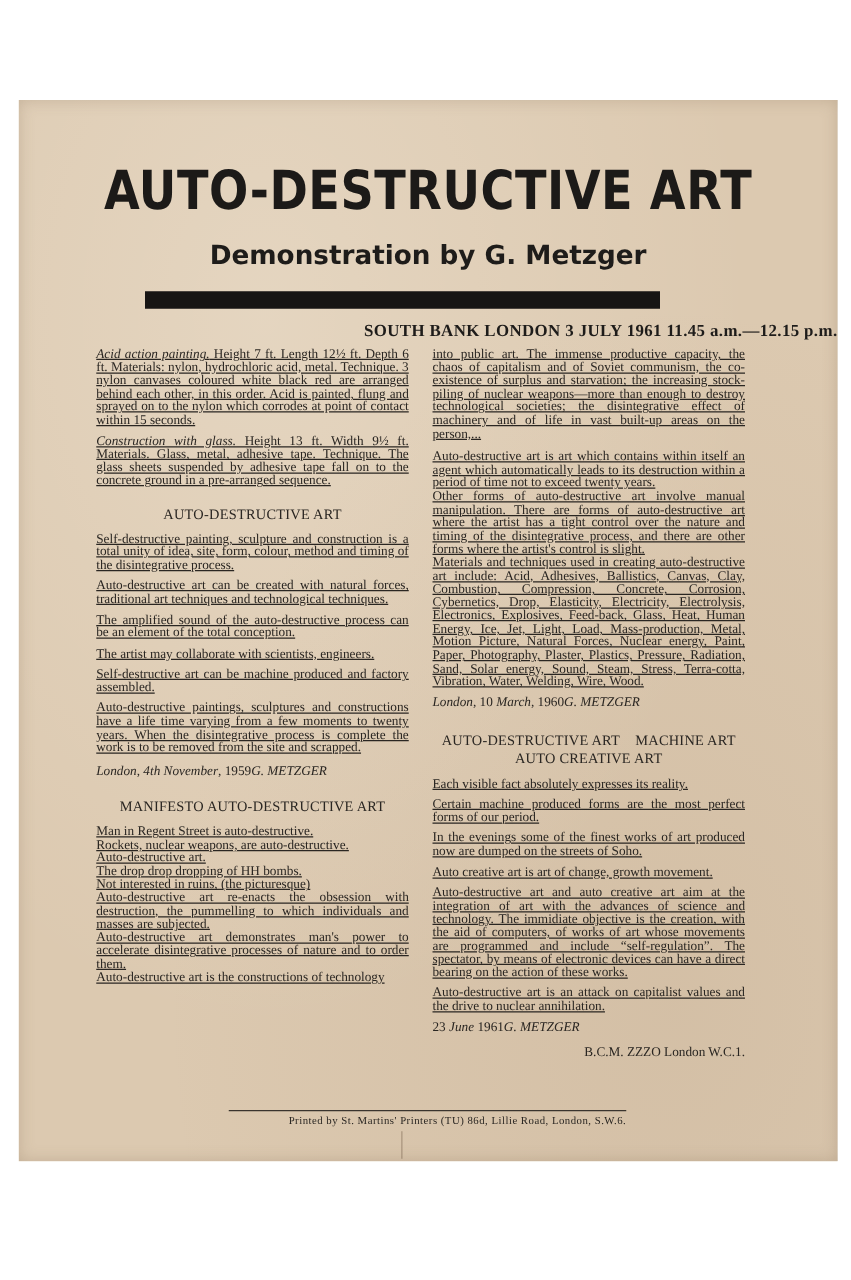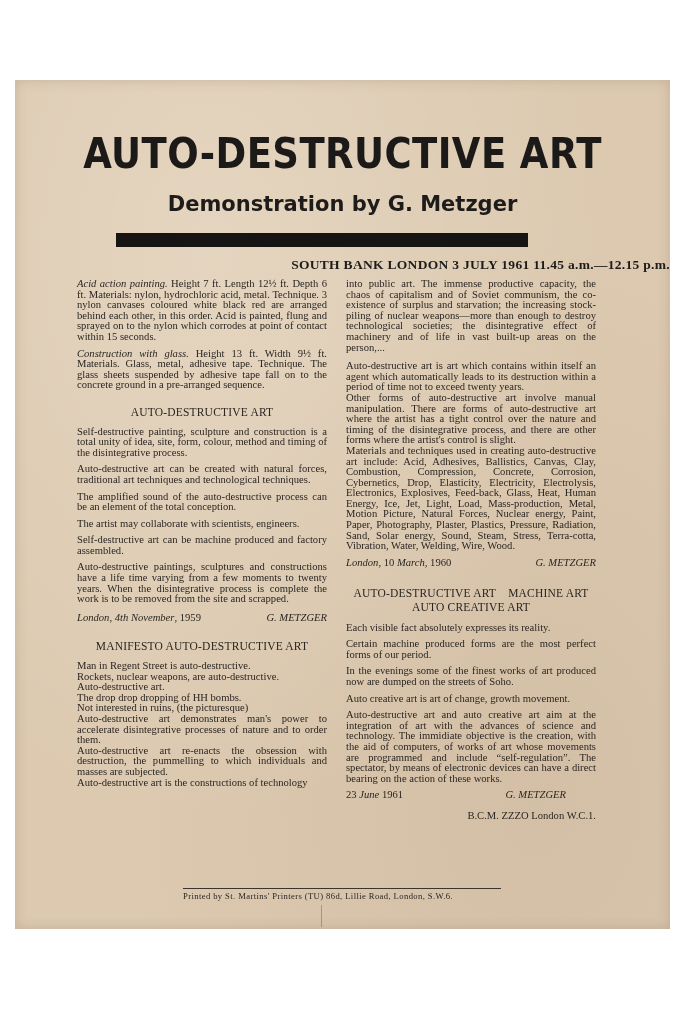--- a/index.html
+++ b/index.html
@@ -34,38 +34,38 @@
     font-family: "Liberation Serif", serif; font-weight: bold; font-size: 13.5px; color: #1e1c1a;
     letter-spacing: 0.3px;
   }
   .col {
     position: absolute; top: 199px; width: 250px;
     font-family: "Liberation Serif", serif; font-size: 10.6px; line-height: 10.6px;
     color: #2a2622; text-align: justify;
   }
   .col.left { left: 62px; }
   .col.right { left: 331px; }
-  .col p { margin: 0 0 6px 0; }
+  .col p { margin: 0 0 6px 0; text-decoration: underline; }
   .col p.tight { margin: 0; }
   .col h3 {
     font-family: "Liberation Serif", serif; font-weight: normal; font-size: 11.5px;
     text-align: center; margin: 0; letter-spacing: 0.2px; color: #2a2622;
   }
   .sig {
-    display: flex; justify-content: space-between; font-style: italic; margin: 4px 0 0 0;
+    display: flex; font-style: italic; margin: 4px 0 0 0;
   }
   .sig .date i { font-style: italic; }
   .sig .date .n { font-style: normal; }
   .it { font-style: italic; }
   .addr { text-align: right; margin-top: 10px; }
   .footer {
     position: absolute; left: 168px; top: 808px; width: 318px;
     border-top: 1px solid #3a342e; padding-top: 2px;
     font-family: "Liberation Serif", serif; font-size: 8.6px; color: #2a2622;
-    text-align: left; letter-spacing: 0.4px;
+    text-align: right; letter-spacing: 0.4px;
   }
   .fold {
     position: absolute; left: 306px; top: 825px; width: 1px; height: 22px; background: rgba(80,60,40,0.35);
   }
 </style>
 </head>
 <body>
 
 <div class="paper">
 
@@ -89,42 +89,43 @@
       <span class="date"><i>London</i><span class="n">, </span><i>4th</i> <i>November</i><span class="n">, </span><span class="n">1959</span></span>
       <span>G. METZGER</span>
     </div>
 
     <h3 style="margin-bottom:9px">MANIFESTO AUTO-DESTRUCTIVE ART</h3>
     <p class="tight">Man in Regent Street is auto-destructive.</p>
     <p class="tight">Rockets, nuclear weapons, are auto-destructive.</p>
     <p class="tight">Auto-destructive art.</p>
     <p class="tight">The drop drop dropping of HH bombs.</p>
     <p class="tight">Not interested in ruins, (the picturesque)</p>
+    <p class="tight">Auto-destructive art re-enacts the obsession with destruction, the pummelling to which individuals and masses are subjected.</p>
     <p class="tight">Auto-destructive art demonstrates man's power to accelerate disintegrative processes of nature and to order them.</p>
-    <p class="tight">Auto-destructive art re-enacts the obsession with destruction, the pummelling to which individuals and masses are subjected.</p>
     <p class="tight">Auto-destructive art is the constructions of technology</p>
   </div>
 
   <div class="col right">
     <p style="margin-bottom:8px">into public art. The immense productive capacity, the chaos of capitalism and of Soviet communism, the co-existence of surplus and starvation; the increasing stock-piling of nuclear weapons—more than enough to destroy technological societies; the disintegrative effect of machinery and of life in vast built-up areas on the person,...</p>
     <p class="tight">Auto-destructive art is art which contains within itself an agent which automatically leads to its destruction within a period of time not to exceed twenty years.</p>
     <p class="tight">Other forms of auto-destructive art involve manual manipulation. There are forms of auto-destructive art where the artist has a tight control over the nature and timing of the disintegrative process, and there are other forms where the artist's control is slight.</p>
     <p class="tight">Materials and techniques used in creating auto-destructive art include: Acid, Adhesives, Ballistics, Canvas, Clay, Combustion, Compression, Concrete, Corrosion, Cybernetics, Drop, Elasticity, Electricity, Electrolysis, Electronics, Explosives, Feed-back, Glass, Heat, Human Energy, Ice, Jet, Light, Load, Mass-production, Metal, Motion Picture, Natural Forces, Nuclear energy, Paint, Paper, Photography, Plaster, Plastics, Pressure, Radiation, Sand, Solar energy, Sound, Steam, Stress, Terra-cotta, Vibration, Water, Welding, Wire, Wood.</p>
     <div class="sig" style="margin-top:6px;margin-bottom:20px">
       <span class="date"><i>London</i><span class="n">, </span><span class="n">10</span> <i>March</i><span class="n">, </span><span class="n">1960</span></span>
       <span>G. METZGER</span>
     </div>
 
     <h3 style="white-space:pre;margin-bottom:3px">AUTO-DESTRUCTIVE ART    MACHINE ART</h3>
     <h3 style="margin-bottom:10px">AUTO CREATIVE ART</h3>
     <p>Each visible fact absolutely expresses its reality.</p>
     <p>Certain machine produced forms are the most perfect forms of our period.</p>
     <p>In the evenings some of the finest works of art produced now are dumped on the streets of Soho.</p>
     <p>Auto creative art is art of change, growth movement.</p>
     <p>Auto-destructive art and auto creative art aim at the integration of art with the advances of science and technology. The immidiate objective is the creation, with the aid of computers, of works of art whose movements are programmed and include “self-regulation”. The spectator, by means of electronic devices can have a direct bearing on the action of these works.</p>
+    <p>Auto-destructive art is an attack on capitalist values and the drive to nuclear annihilation.</p>
     <div class="sig" style="font-style:normal;padding-right:30px">
       <span class="date"><span class="n">23</span> <i>June</i> <span class="n">1961</span></span>
       <span class="it">G. METZGER</span>
     </div>
     <div class="addr">B.C.M. ZZZO London W.C.1.</div>
   </div>
 
   <div class="footer">Printed by St. Martins' Printers (TU) 86d, Lillie Road, London, S.W.6.</div>
   <div class="fold"></div>
 </div>

